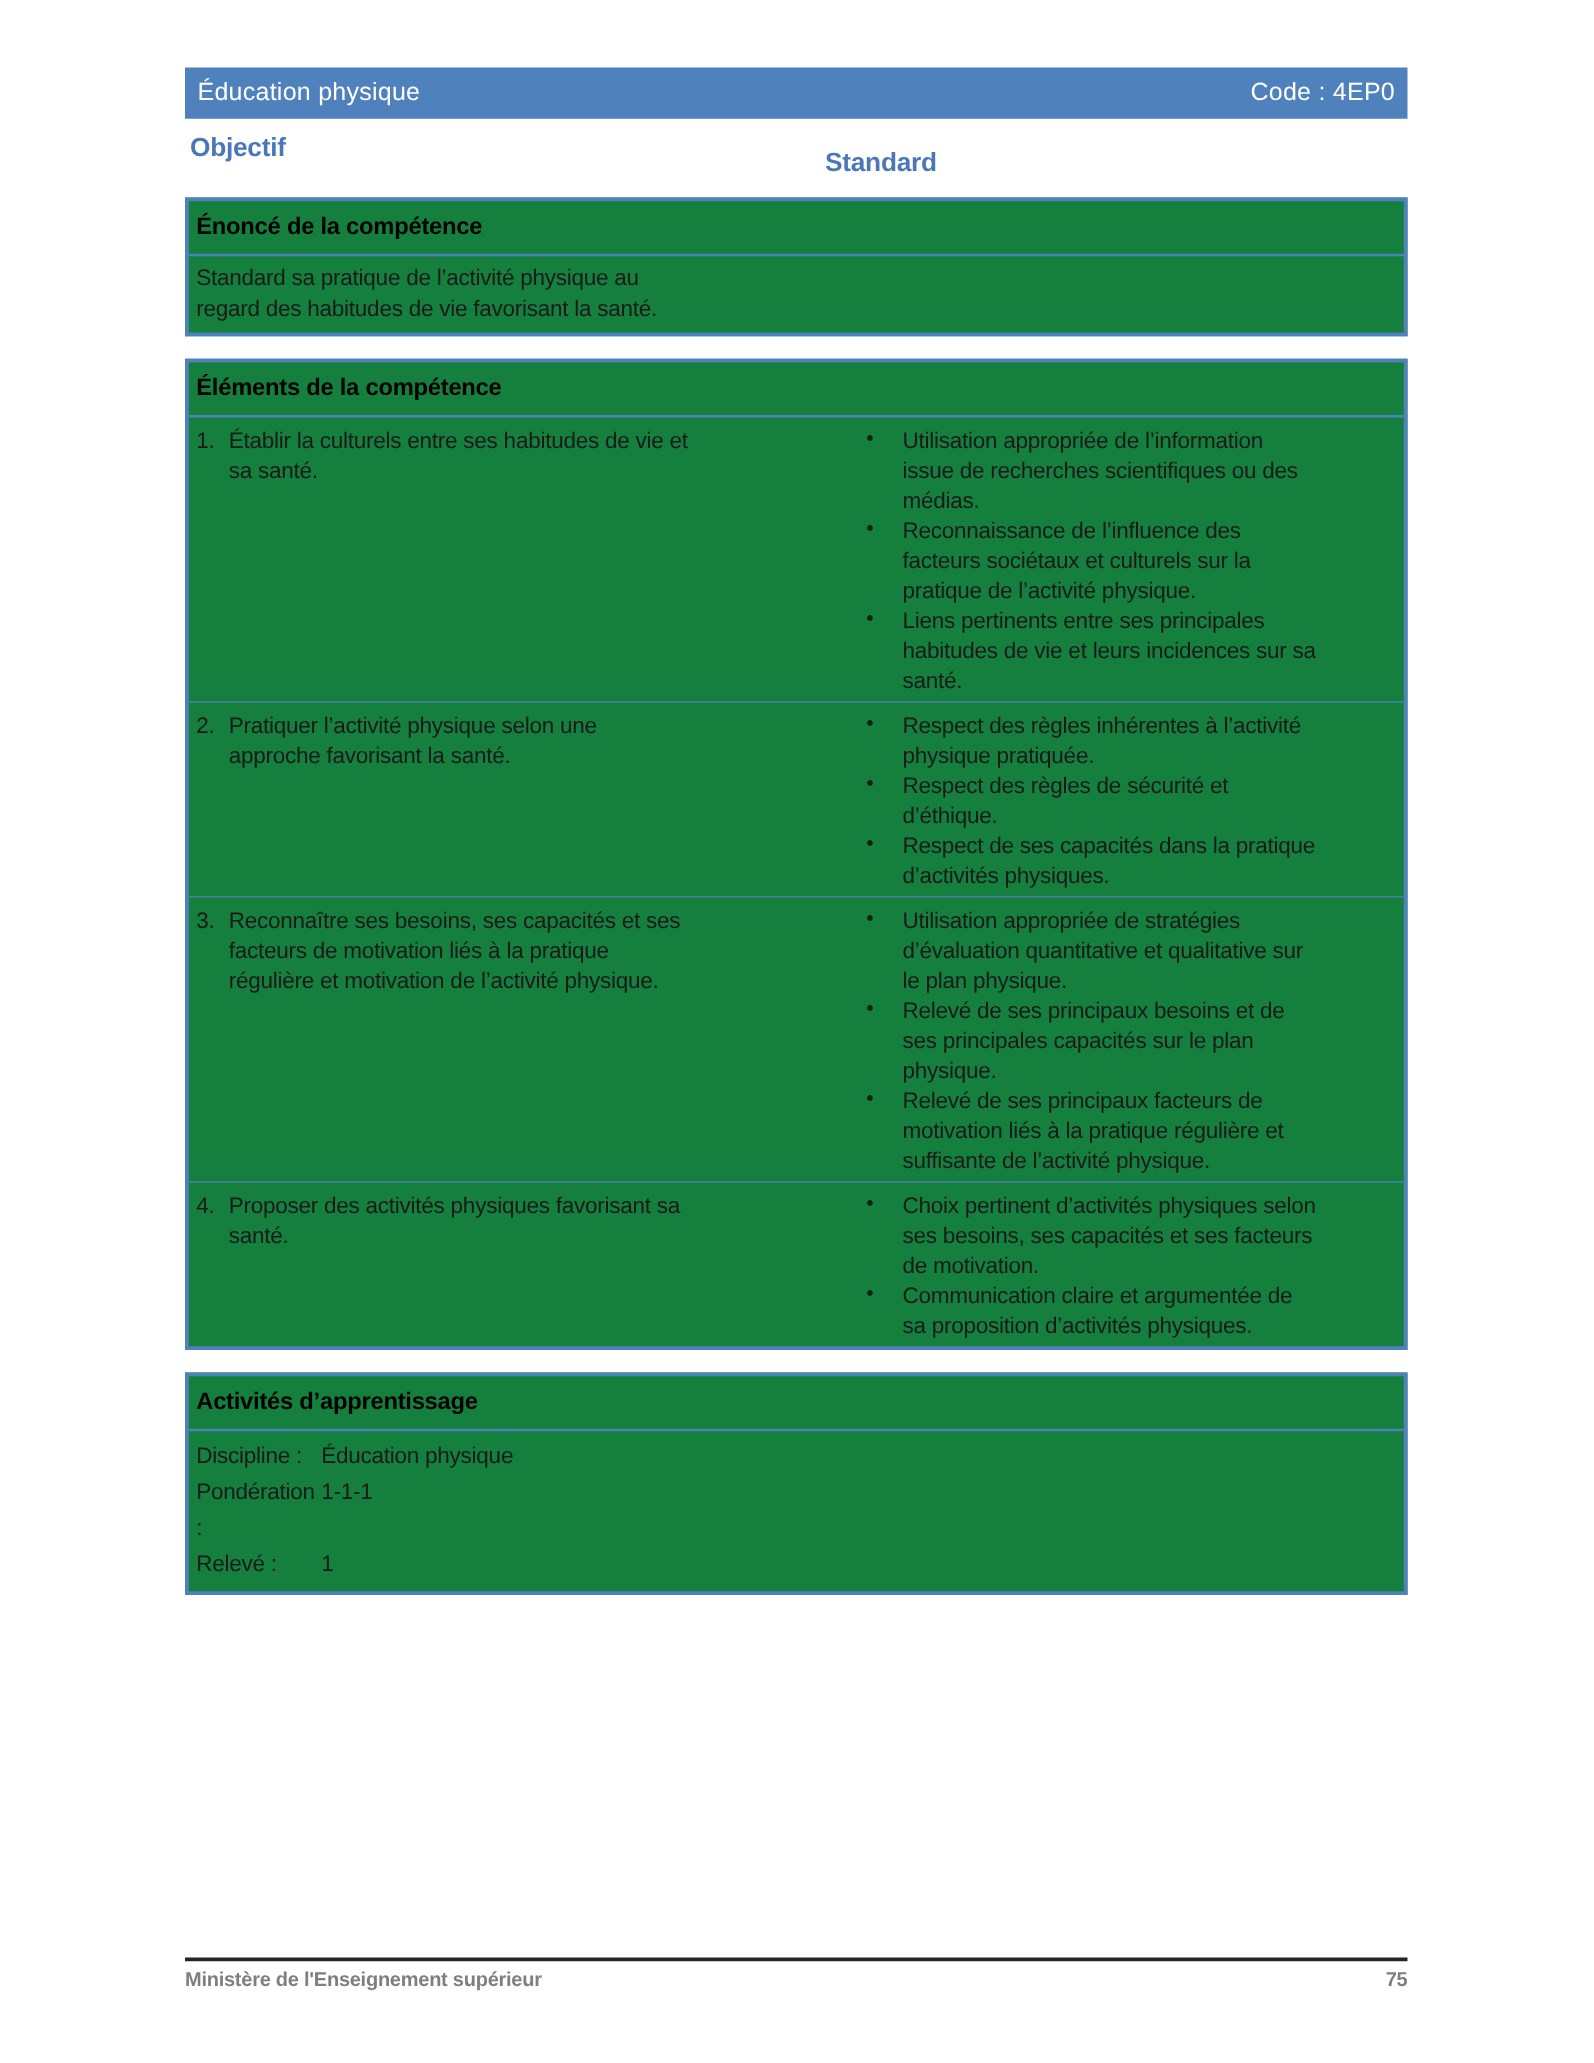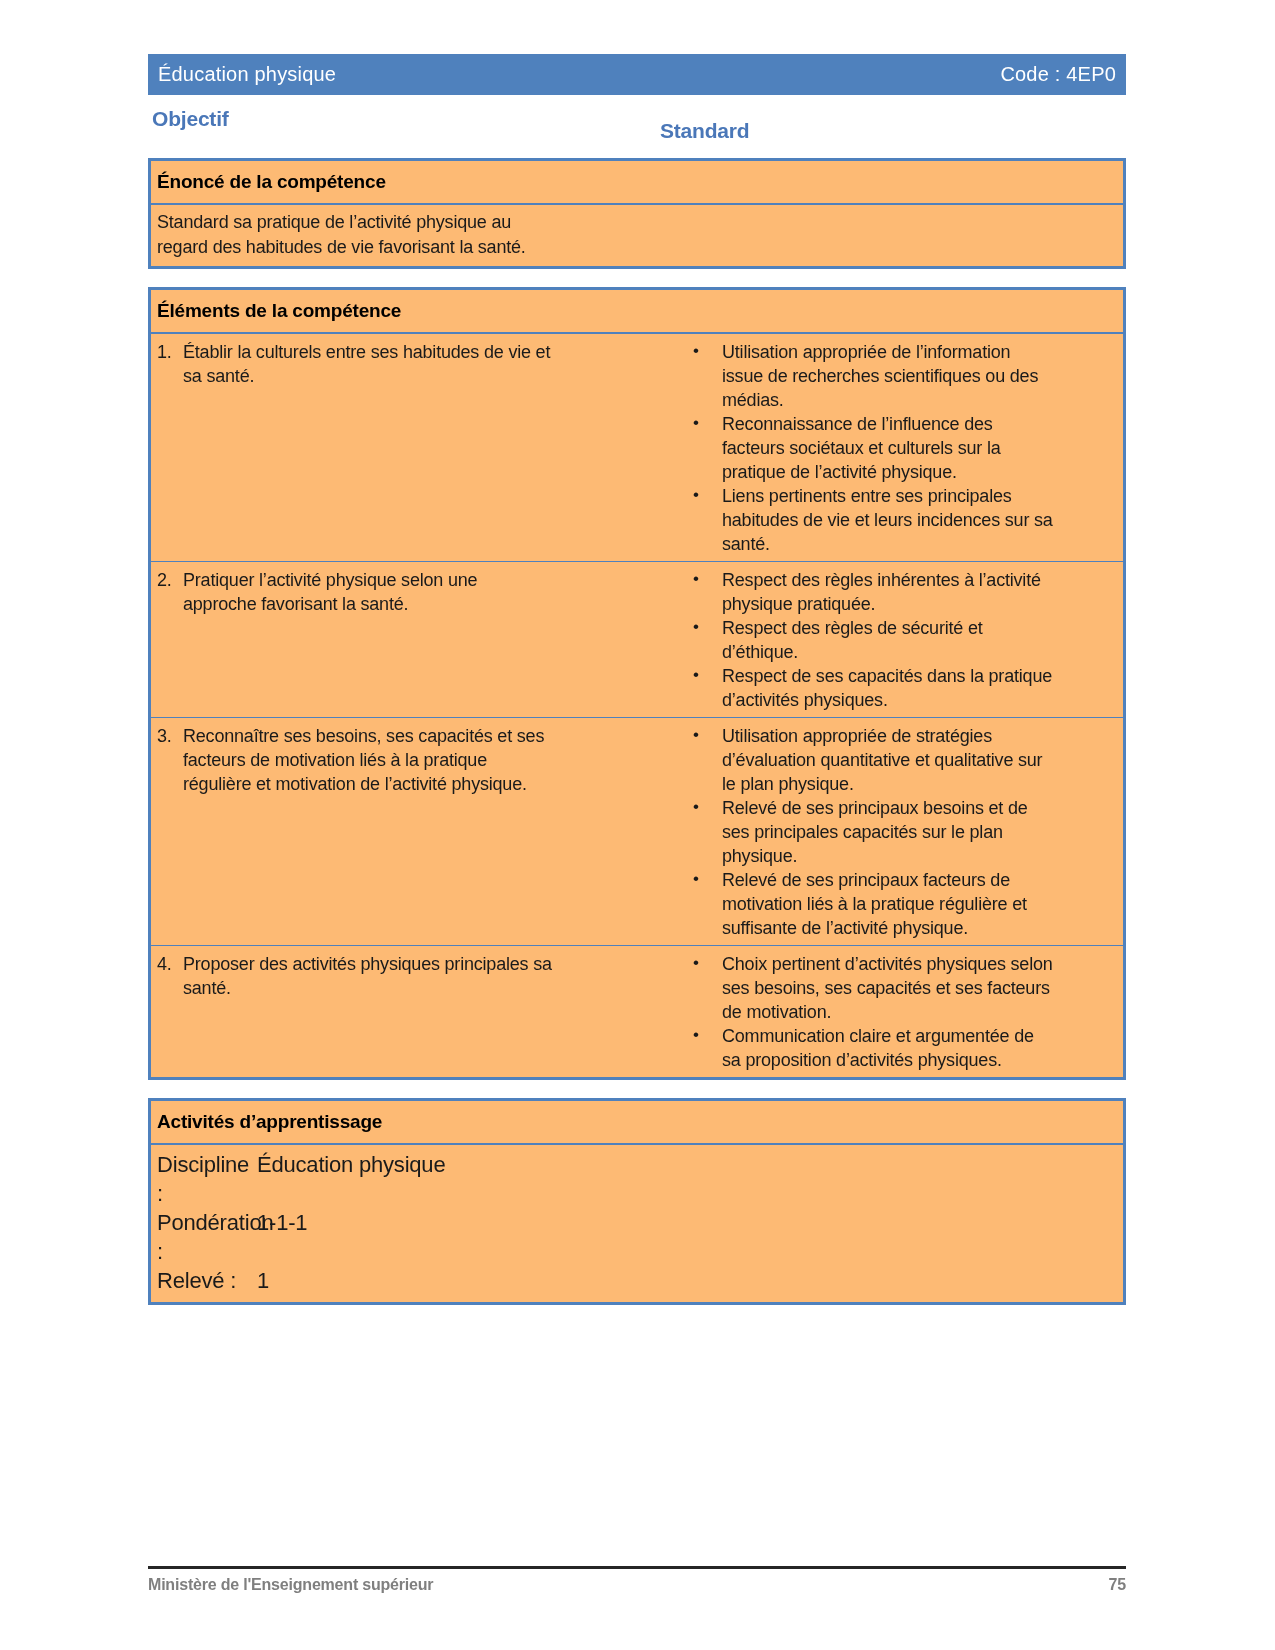--- a/index.html
+++ b/index.html
@@ -11,21 +11,21 @@
 
   .banner{margin-top:54px;height:41px;background:var(--accent);color:#fff;
           display:flex;align-items:center;justify-content:space-between;
           padding:0 10px;box-sizing:border-box;font-size:20px;letter-spacing:0.2px;}
 
   .colheads{position:relative;margin-top:12px;height:30px;}
   .colheads .h{font-size:21px;font-weight:bold;color:var(--heading);letter-spacing:-0.2px;}
   .colheads .h.left{position:absolute;left:4px;top:0;}
   .colheads .h.right{position:absolute;left:512px;top:12px;}
 
-  .box{border:3px solid var(--accent);background:#fdba74;box-sizing:border-box;}
+  .box{border:3px solid var(--accent);background:#15803d;box-sizing:border-box;}
   .box-header{font-size:19px;font-weight:bold;color:#000;padding:9px 8px 9px 6px;
               line-height:24px;border-bottom:2px solid var(--accent);letter-spacing:-0.2px;}
   .box.enonce{margin-top:21px;}
   .enonce-body{font-size:18px;line-height:25px;padding:5px 8px 6px 6px;white-space:pre-line;letter-spacing:-0.2px;}
 
   .box.comp{margin-top:18px;}
   .crow{display:grid;grid-template-columns:482px 1fr;}
   .crow + .crow{border-top:1.5px solid var(--accent);}
   .comp-head .c1,.comp-head .c2{font-size:19px;font-weight:bold;color:#000;
        padding:9px 8px 9px 6px;line-height:24px;letter-spacing:-0.2px;}
@@ -34,21 +34,21 @@
   .cel{padding:6px 8px 5px 6px;box-sizing:border-box;}
   .el-wrap{display:flex;font-size:18px;line-height:24px;letter-spacing:-0.2px;}
   .el-num{flex:none;width:26px;}
   .el-text{white-space:pre-line;}
   .crit{position:relative;padding-left:83px;font-size:18px;line-height:24px;
         white-space:pre-line;letter-spacing:-0.2px;}
   .bullet{position:absolute;left:54px;top:-1px;font-size:17px;}
 
   .box.act{margin-top:18px;}
   .act-body{padding:5px 8px 7px 6px;}
-  .act-row{display:flex;font-size:22px;line-height:29px;letter-spacing:-0.2px;}
+  .act-row{display:flex;font-size:18px;line-height:29px;letter-spacing:-0.2px;}
   .act-label{flex:none;width:100px;}
 
   .footer{position:absolute;left:148px;top:1566px;width:978px;
           border-top:3px solid #262626;padding-top:7px;box-sizing:border-box;
           display:flex;justify-content:space-between;
           font-size:16px;font-weight:bold;color:var(--footer);letter-spacing:-0.2px;}
 </style>
 </head>
 <body>
 
@@ -132,21 +132,21 @@
 physique.</div>
               <div class="crit"><span class="bullet">•</span>Relevé de ses principaux facteurs de
 motivation liés à la pratique régulière et
 suffisante de l’activité physique.</div>
             </div>
           </div>
           <div class="crow">
             <div class="cel">
               <div class="el-wrap">
                 <span class="el-num">4.</span>
-                <span class="el-text">Proposer des activités physiques principales sa
+                <span class="el-text">Proposer des activités physiques favorisant sa
 santé.</span>
               </div>
             </div>
             <div class="cel">
               <div class="crit"><span class="bullet">•</span>Choix pertinent d’activités physiques selon
 ses besoins, ses capacités et ses facteurs
 de motivation.</div>
               <div class="crit"><span class="bullet">•</span>Communication claire et argumentée de
 sa proposition d’activités physiques.</div>
             </div>

